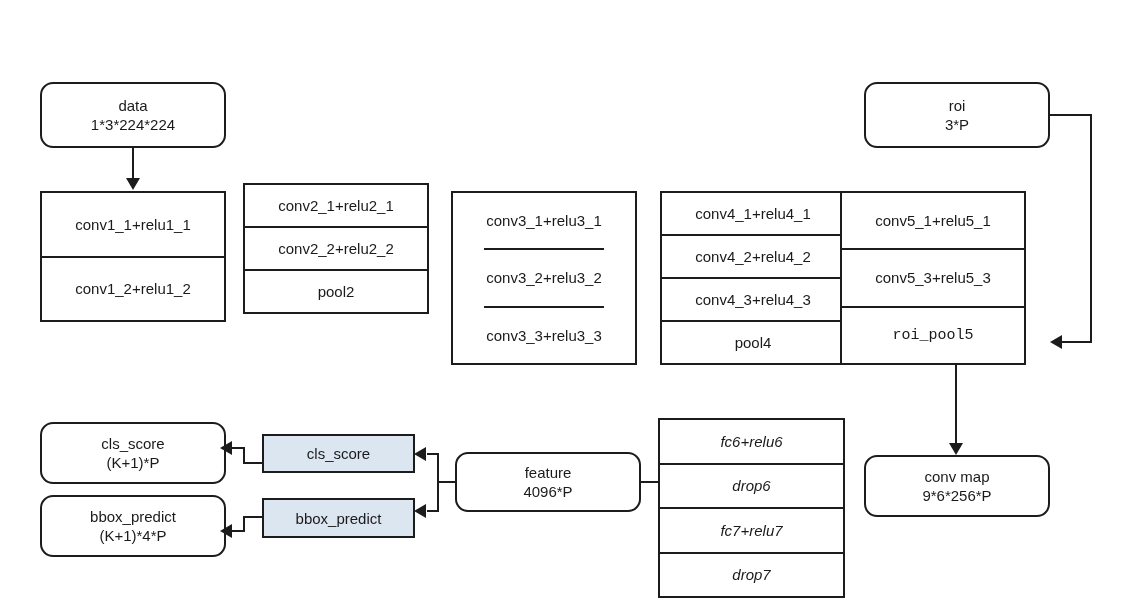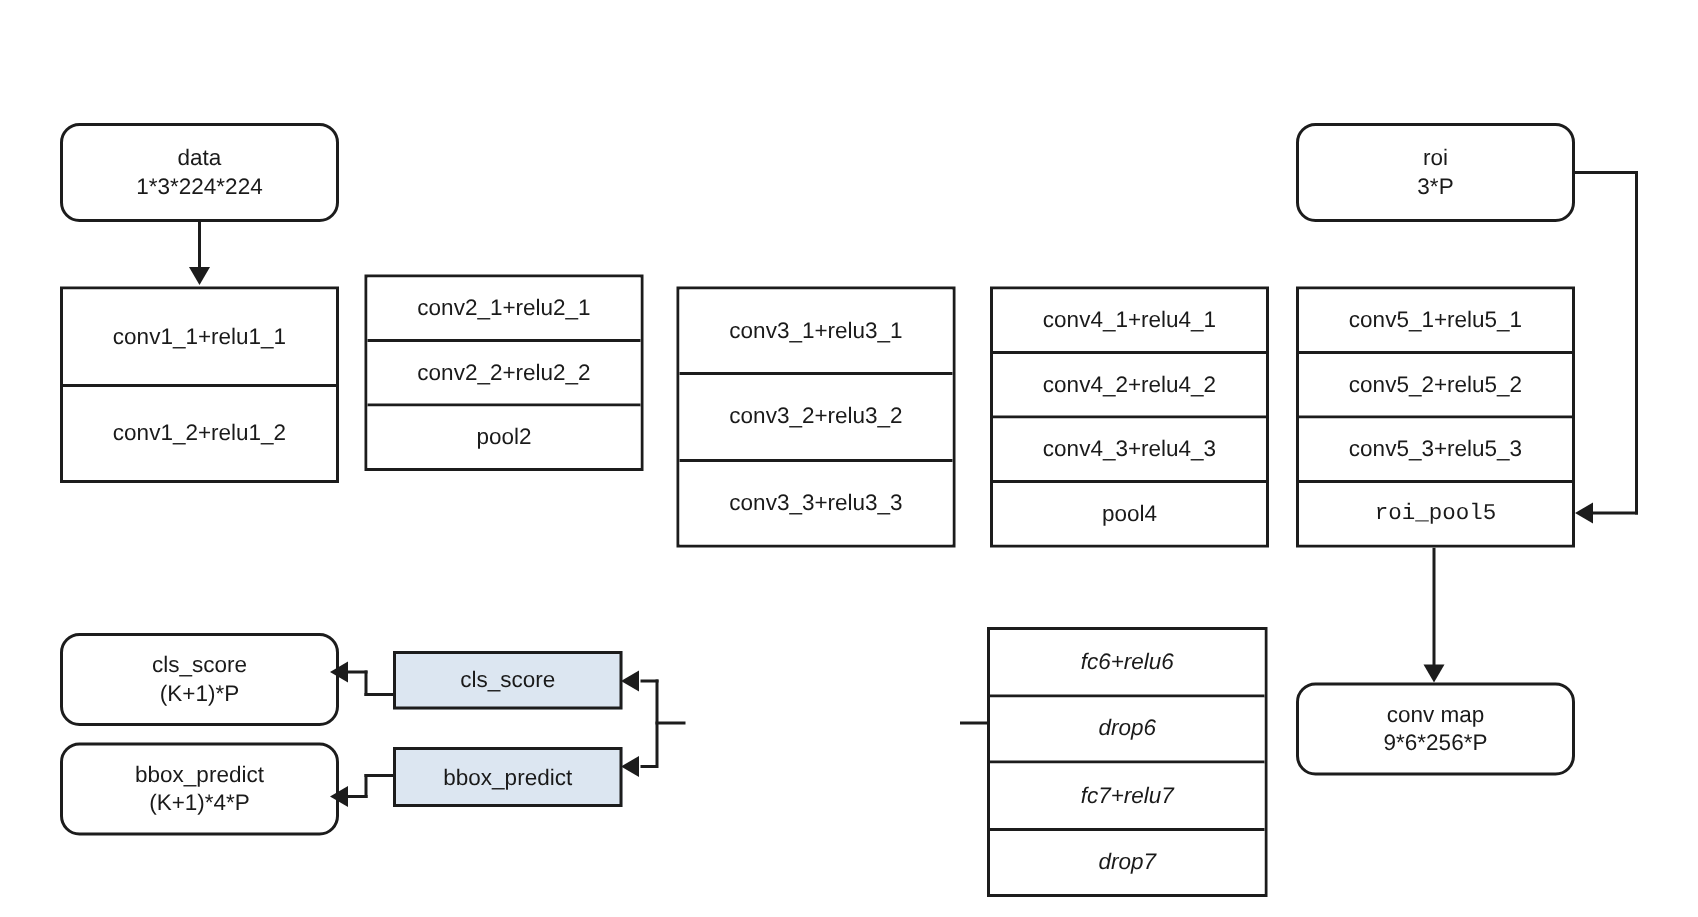--- a/index.html
+++ b/index.html
@@ -142,36 +142,35 @@
     <div class="cell">conv1_1+relu1_1</div>
     <div class="cell">conv1_2+relu1_2</div>
   </div>
 
   <div class="stack" style="left:243px; top:183px; width:186px; height:131px;">
     <div class="cell">conv2_1+relu2_1</div>
     <div class="cell">conv2_2+relu2_2</div>
     <div class="cell fill-pool">pool2</div>
   </div>
 
-  <div class="stack" style="left:451px; top:191px; width:186px; height:174px;">
+  <div class="stack" style="left:451px; top:191px; width:186px; height:174px;align-items:center;">
     <div class="cell">conv3_1+relu3_1</div>
     <div class="cell">conv3_2+relu3_2</div>
     <div class="cell">conv3_3+relu3_3</div>
   </div>
 
   <div class="stack" style="left:660px; top:191px; width:186px; height:174px;">
     <div class="cell">conv4_1+relu4_1</div>
     <div class="cell">conv4_2+relu4_2</div>
     <div class="cell">conv4_3+relu4_3</div>
     <div class="cell fill-pool">pool4</div>
   </div>
 
-  <div class="stack" style="left:864px; top:191px; width:186px; height:174px;">
+  <div class="stack" style="left:840px; top:191px; width:186px; height:174px;">
     <div class="cell">conv5_1+relu5_1</div>
-    <div class="cell">conv5_2+relu5_2</div>
     <div class="cell">conv5_3+relu5_3</div>
     <div class="cell fill-roipool">roi_pool5</div>
   </div>
 
   <div class="ln-v" style="left:955px; top:365px; height:80px;"></div>
   <div class="arrow arrow-down" style="left:949px; top:443px;"></div>
 
   <div class="node rounded" style="left:864px; top:455px; width:186px; height:62px;">
     <span class="ln">conv map</span>
     <span class="ln">9*6*256*P</span>
@@ -179,20 +178,24 @@
 
   <div class="stack" style="left:658px; top:418px; width:187px; height:180px;font-style:italic;">
     <div class="cell fill-blue">fc6+relu6</div>
     <div class="cell fill-green">drop6</div>
     <div class="cell fill-blue">fc7+relu7</div>
     <div class="cell fill-green">drop7</div>
   </div>
 
   <div class="ln-h" style="left:640px; top:481px; width:19px;"></div>
 
+  <div class="node rounded" style="left:455px; top:452px; width:186px; height:60px;">
+    <span class="ln">feature</span>
+    <span class="ln">4096*P</span>
+  </div>
 
   <div class="ln-h" style="left:437px; top:481px; width:20px;"></div>
   <div class="ln-v" style="left:437px; top:453px; height:57px;"></div>
   <div class="ln-h" style="left:427px; top:453px; width:12px;"></div>
   <div class="arrow arrow-left" style="left:414px; top:447px;"></div>
   <div class="ln-h" style="left:427px; top:510px; width:12px;"></div>
   <div class="arrow arrow-left" style="left:414px; top:504px;"></div>
 
   <div class="sqbox fill-blue" style="left:262px; top:434px; width:153px; height:39px;">
     <span>cls_score</span>

